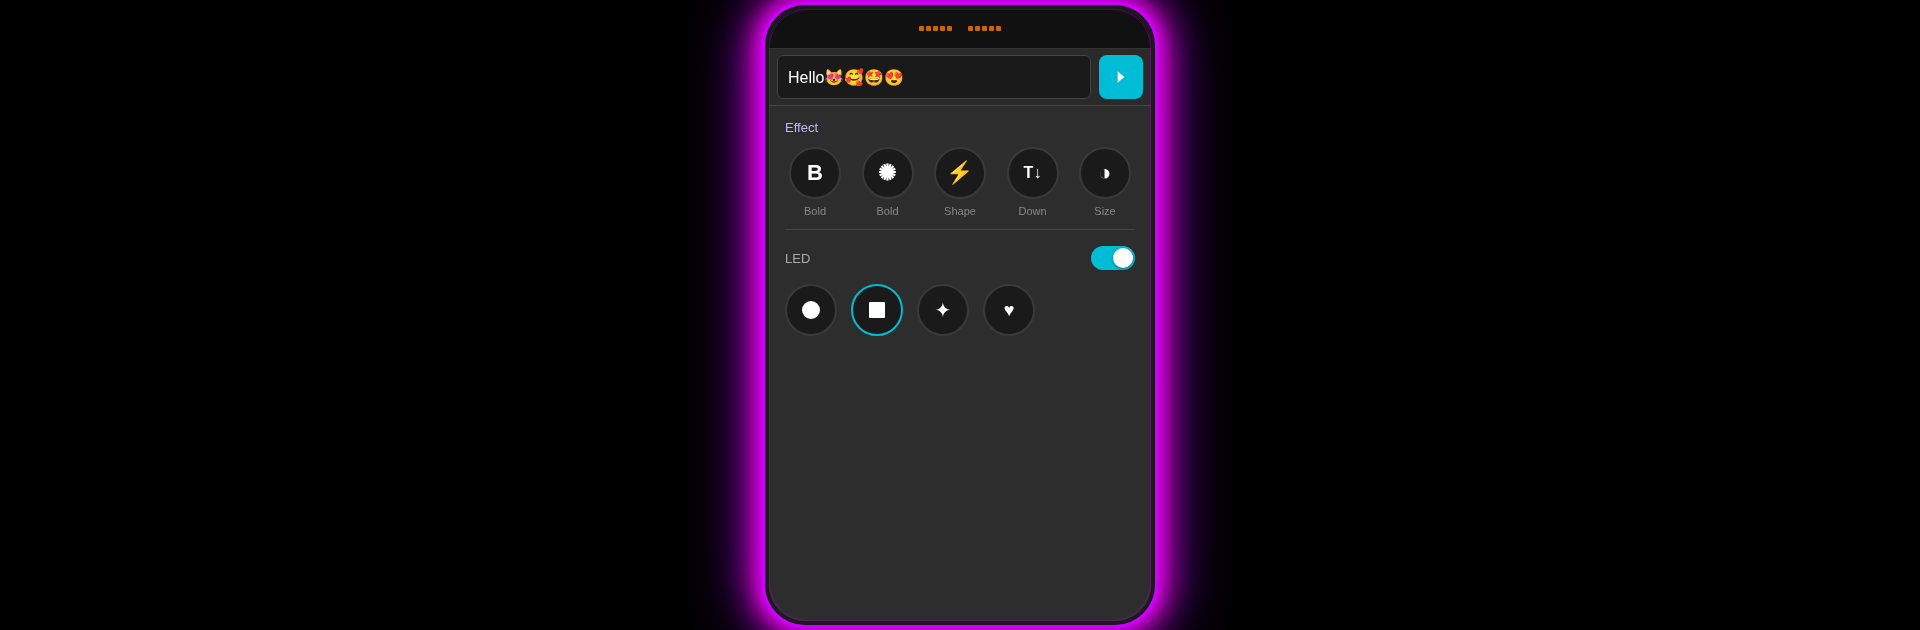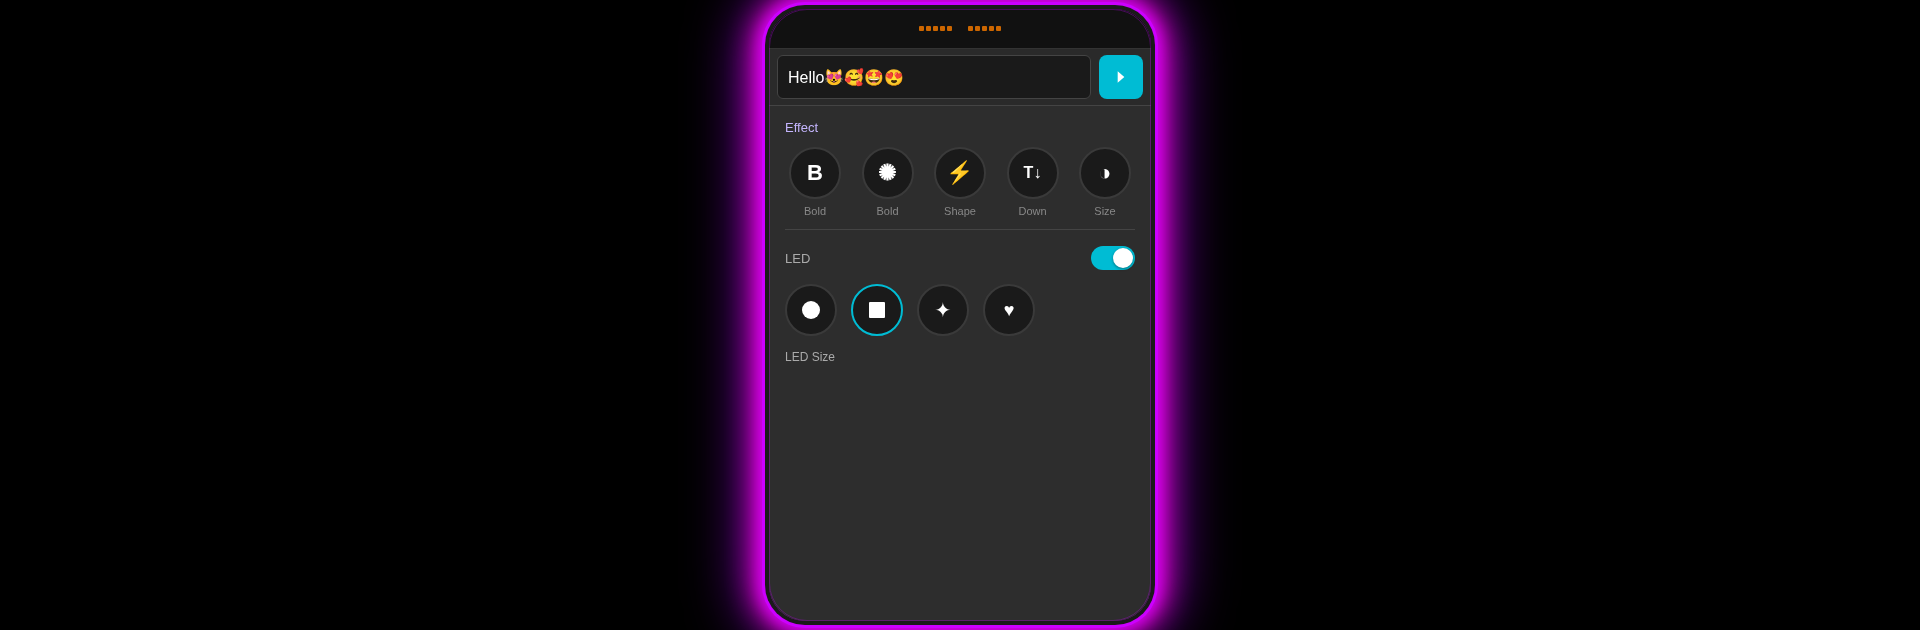--- a/index.html
+++ b/index.html
@@ -400,19 +400,18 @@
           <div class="shape-item">
             <span class="shape-star">✦</span>
           </div>
 
           <div class="shape-item">
             <span class="shape-heart">♥</span>
           </div>
 
         </div>
 
-        <div class="led-size-label">LED Size</div>
 
       </div>
 
     </div>
   </div>
 </div>
 
 </body></html>

